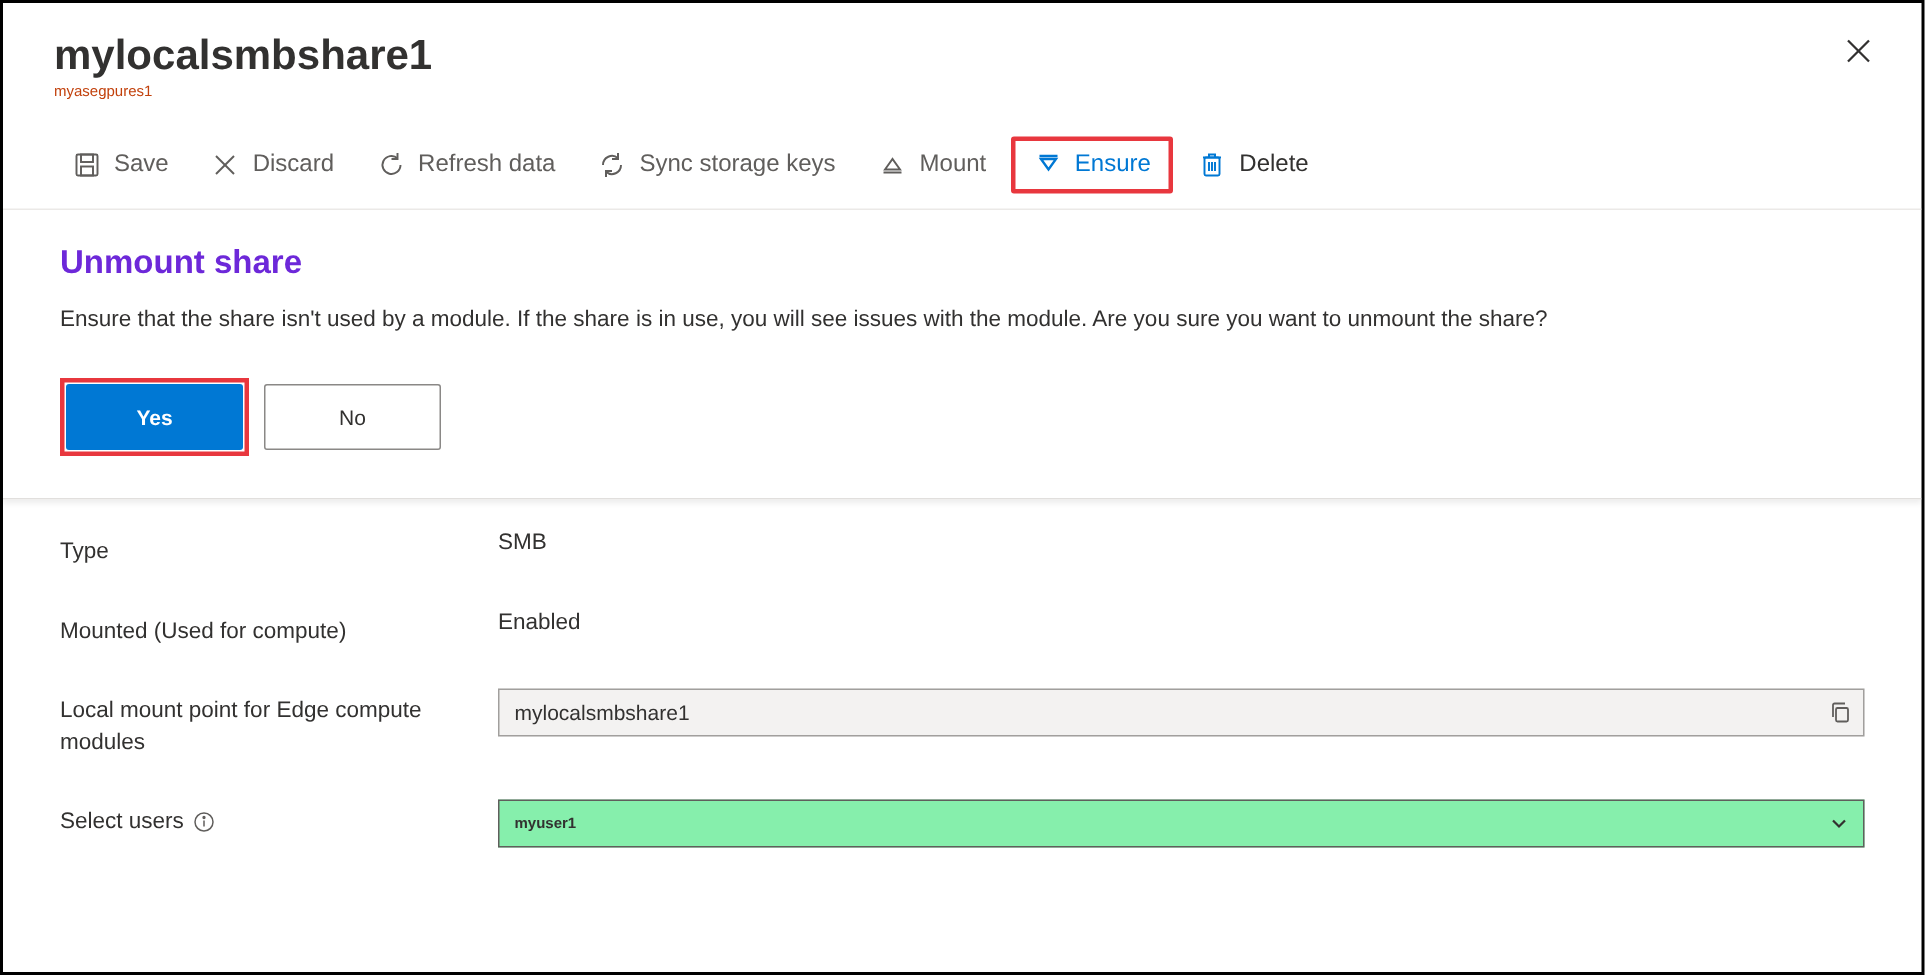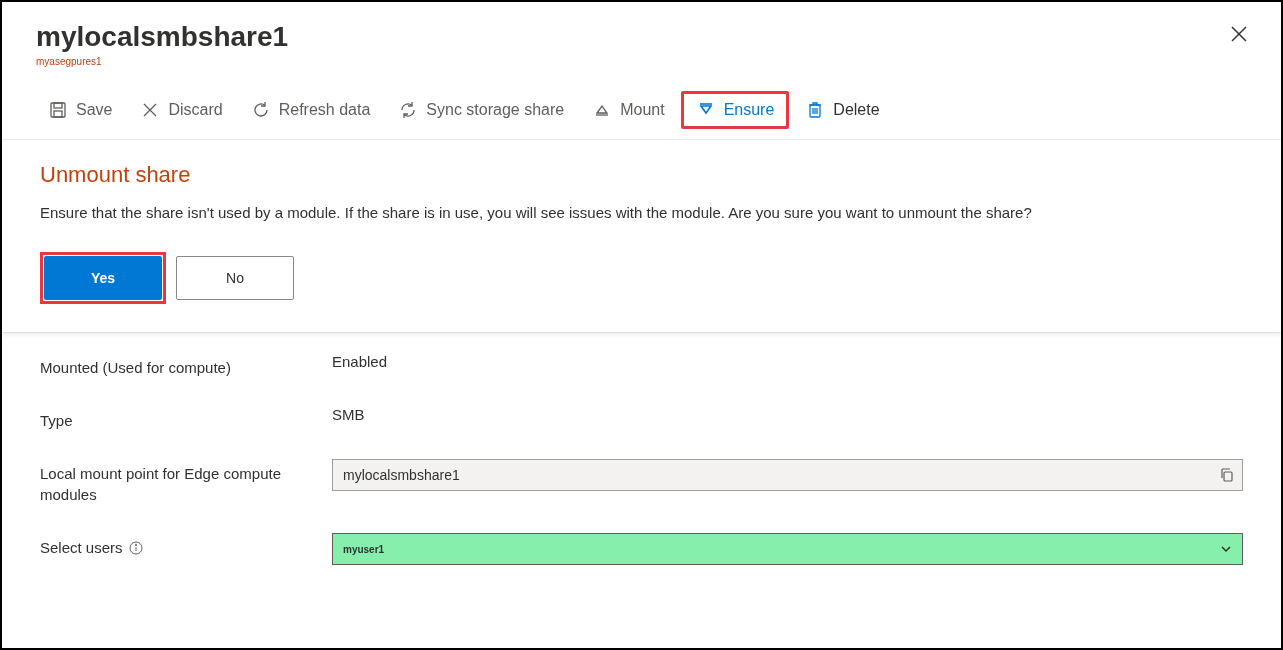--- a/index.html
+++ b/index.html
@@ -75,22 +75,22 @@
     .cmd-item.delete { color: #323130; }
 
     
     .dialog {
       padding: 22px 38px 28px 38px;
       border-bottom: 1px solid #e1dfdd;
       box-shadow: 0 2px 4px rgba(0,0,0,0.08);
     }
     .dialog-title {
       font-size: 22px;
-      font-weight: 400;
-      color: #c2410c;
+      font-weight: 700;
+      color: #6d28d9;
       margin-bottom: 14px;
     }
     .dialog-text {
       font-size: 15px;
       color: #323130;
       line-height: 1.5;
       margin-bottom: 28px;
     }
     .dialog-buttons {
       display: flex;
@@ -247,21 +247,21 @@
   </div>
   <div class="cmd-item">
     <span class="cmd-icon">
       <svg viewBox="0 0 20 20" fill="none" stroke="currentColor" stroke-width="1.3">
           <path d="M4 10a6 6 0 0 1 10-4.5"></path>
           <path d="M16 10a6 6 0 0 1-10 4.5"></path>
           <path d="M14 2v4h-4"></path>
           <path d="M6 18v-4h4"></path>
         </svg>
     </span>
-    <span>Sync storage share</span>
+    <span>Sync storage keys</span>
   </div>
   <div class="cmd-item">
     <span class="cmd-icon">
       <svg viewBox="0 0 20 20" fill="none" stroke="currentColor" stroke-width="1.3">
           <path d="M5 13 L10 6 L15 13 Z"></path>
           <line x1="4" y1="15" x2="16" y2="15"></line>
         </svg>
     </span>
     <span>Mount</span>
   </div>
@@ -295,27 +295,27 @@
   <div class="dialog-buttons">
     <span class="btn-yes-wrap">
       <button class="btn btn-primary">Yes</button>
     </span>
     <button class="btn btn-secondary">No</button>
   </div>
 </div>
 
 <div class="form">
   <div class="form-row">
+    <div class="form-label">Type</div>
+    <div class="form-value">SMB</div>
+  </div>
+
+  <div class="form-row">
     <div class="form-label">Mounted (Used for compute)</div>
     <div class="form-value">Enabled</div>
-  </div>
-
-  <div class="form-row">
-    <div class="form-label">Type</div>
-    <div class="form-value">SMB</div>
   </div>
 
   <div class="form-row">
     <div class="form-label">Local mount point for Edge compute modules</div>
     <div class="form-value">
       <div class="readonly-wrap">
         <div class="readonly-input">
           <span>mylocalsmbshare1</span>
         </div>
         <span class="copy-icon">

